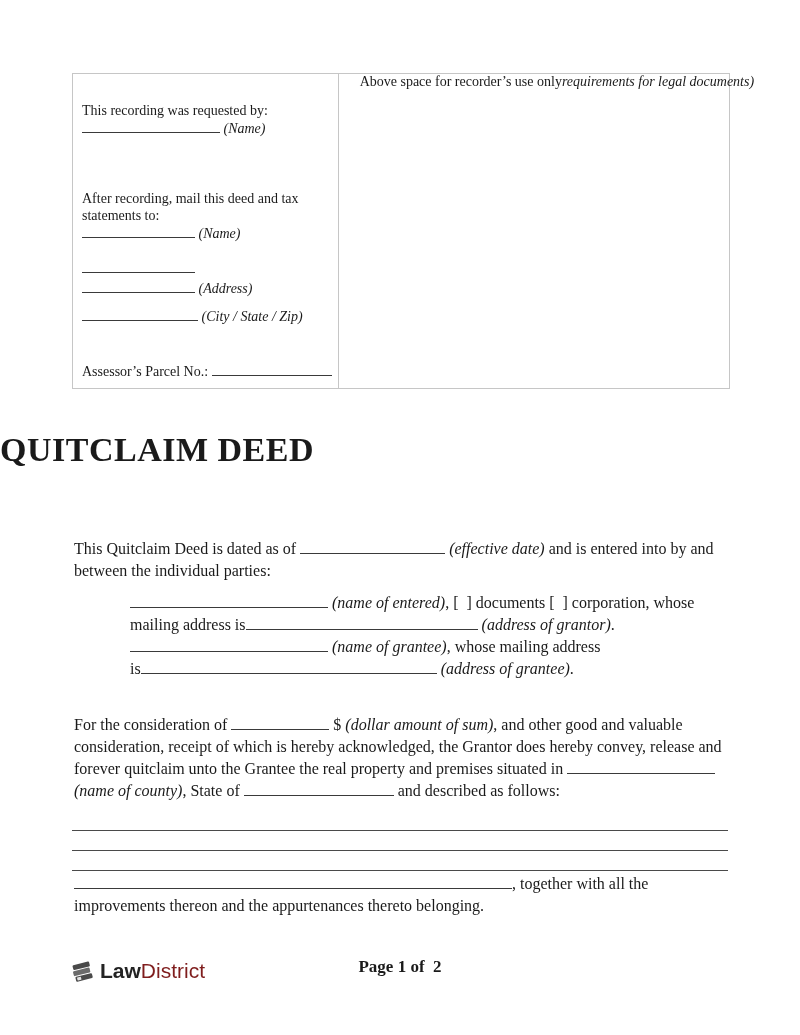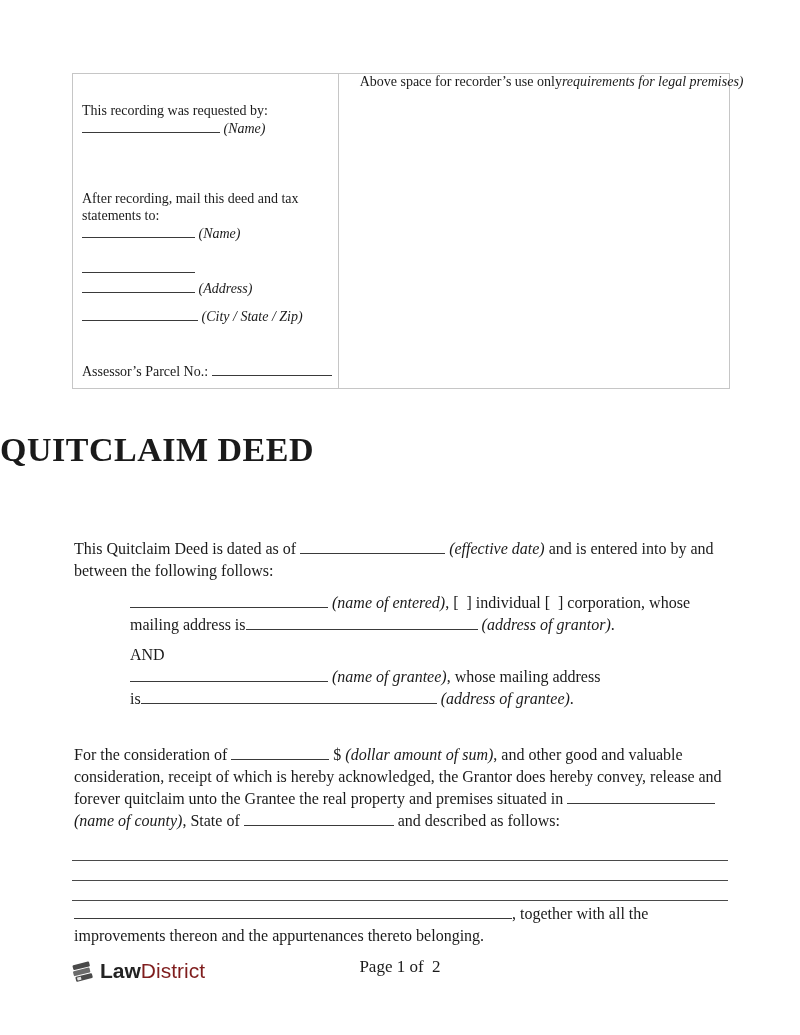--- a/index.html
+++ b/index.html
@@ -96,20 +96,21 @@
   }
   .brand-icon { margin-right: 4px; display: inline-flex; }
   .brand-bold { font-weight: bold; color: #232323; }
   .brand-reg  { font-weight: normal; color: #7f1d1d; }
   .page-num {
     position: absolute;
     left: 0; right: 0; top: 957px;
     text-align: center;
     font-size: 17px;
     white-space: pre;
+    font-weight: bold;
   }
 </style>
 </head>
 <body>
 
 <div class="page">
 
   <div class="rec-box">
     <div class="rec-left">
       <div class="rec-line">This recording was requested by:</div>
@@ -122,35 +123,34 @@
       <div class="rec-line" style="margin-top:17px"><span class="blank" style="width:113px"></span></div>
       <div class="rec-line" style="margin-top:2px"><span class="blank" style="width:113px"></span><span> </span><span class="it">(Address)</span></div>
 
       <div class="rec-line" style="margin-top:10px"><span class="blank" style="width:116px"></span><span> </span><span class="it">(City / State / Zip)</span></div>
 
       <div class="rec-line" style="margin-top:37px"><span>Assessor’s Parcel No.: </span><span class="blank" style="width:120px"></span></div>
     </div>
 
     <div class="rec-right">
       <div class="rec-line">Above space for recorder’s use only</div>
-      <div class="rec-line it">requirements for legal premises)</div>
+      <div class="rec-line it">requirements for legal documents)</div>
     </div>
   </div>
 
   <div class="doc-title">QUITCLAIM DEED</div>
 
   <div class="body-text">
 
     <div class="line"><span>This Quitclaim Deed is dated as of </span><span class="blank" style="width:145px"></span><span> </span><span class="it">(effective date)</span><span> and is entered into by and</span></div>
-    <div class="line">between the following follows:</div>
+    <div class="line">between the individual parties:</div>
 
-    <div class="line indent mt10"><span class="blank" style="width:198px"></span><span> </span><span class="it">(name of entered)</span><span>, </span><span>[  ]</span><span> individual </span><span>[  ]</span><span> corporation, whose</span></div>
+    <div class="line indent mt10"><span class="blank" style="width:198px"></span><span> </span><span class="it">(name of entered)</span><span>, </span><span>[  ]</span><span> documents </span><span>[  ]</span><span> corporation, whose</span></div>
     <div class="line indent"><span>mailing address is</span><span class="blank" style="width:232px"></span><span> </span><span class="it">(address of grantor)</span><span>.</span></div>
 
-    <div class="line indent mt8">AND</div>
 
     <div class="line indent"><span class="blank" style="width:198px"></span><span> </span><span class="it">(name of grantee)</span><span>, whose mailing address</span></div>
     <div class="line indent"><span>is</span><span class="blank" style="width:296px"></span><span> </span><span class="it">(address of grantee)</span><span>.</span></div>
 
     <div class="line mt34"><span>For the consideration of </span><span class="blank" style="width:98px"></span><span> $ </span><span class="it">(dollar amount of sum)</span><span>, and other good and valuable</span></div>
     <div class="line">consideration, receipt of which is hereby acknowledged, the Grantor does hereby convey, release and</div>
     <div class="line"><span>forever quitclaim unto the Grantee the real property and premises situated in </span><span class="blank" style="width:148px"></span></div>
     <div class="line"><span class="it">(name of county)</span><span>, State of </span><span class="blank" style="width:150px"></span><span> and described as follows:</span></div>
 
     <div class="desc-rule rule-first"></div>

